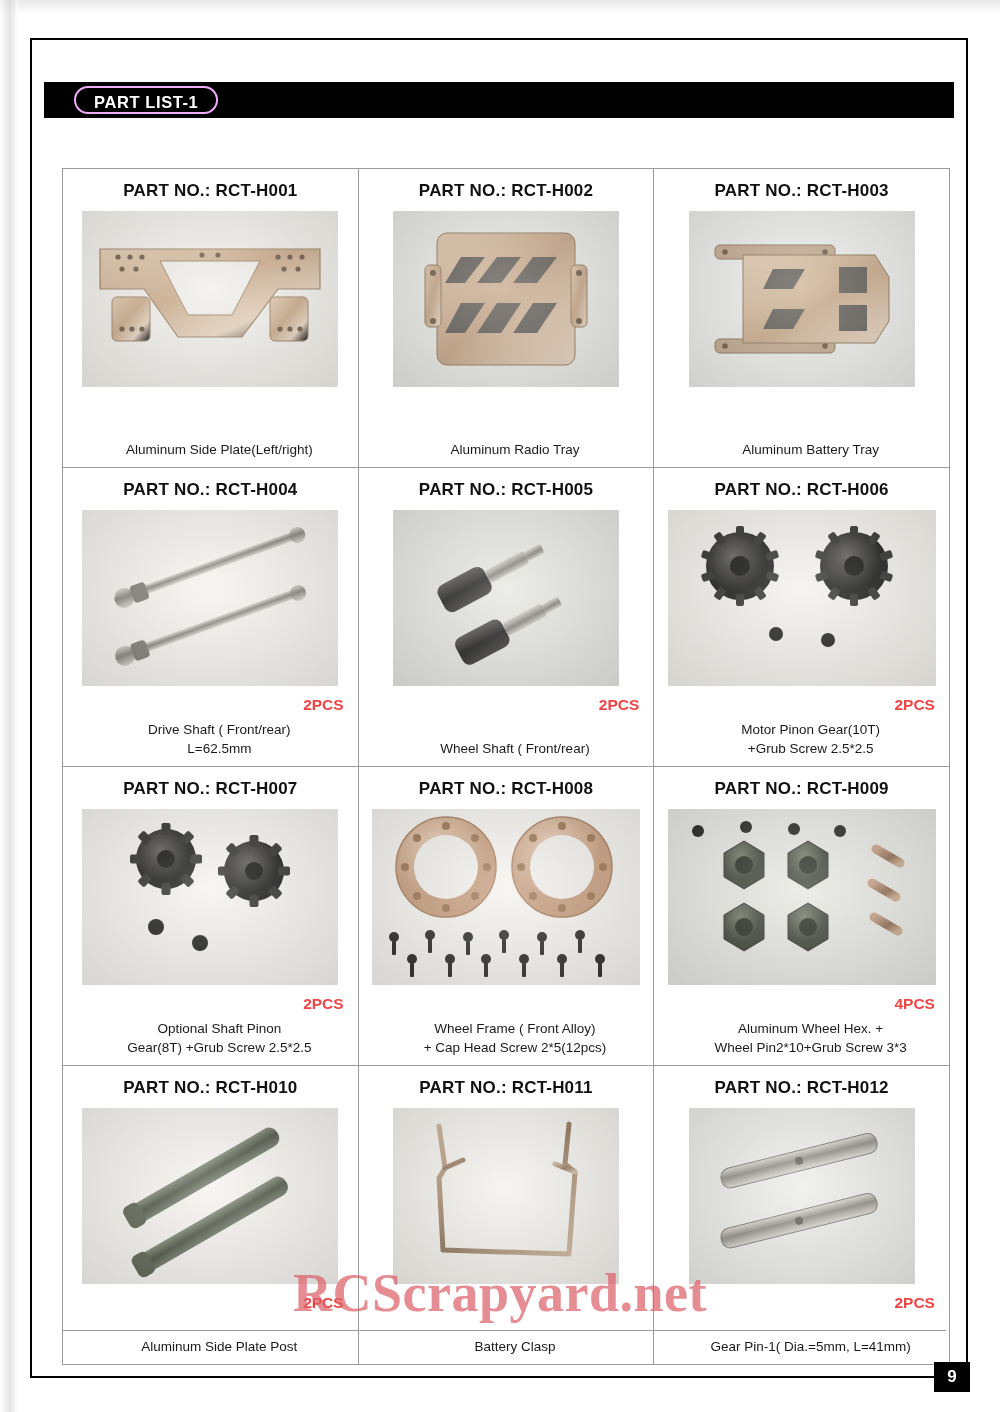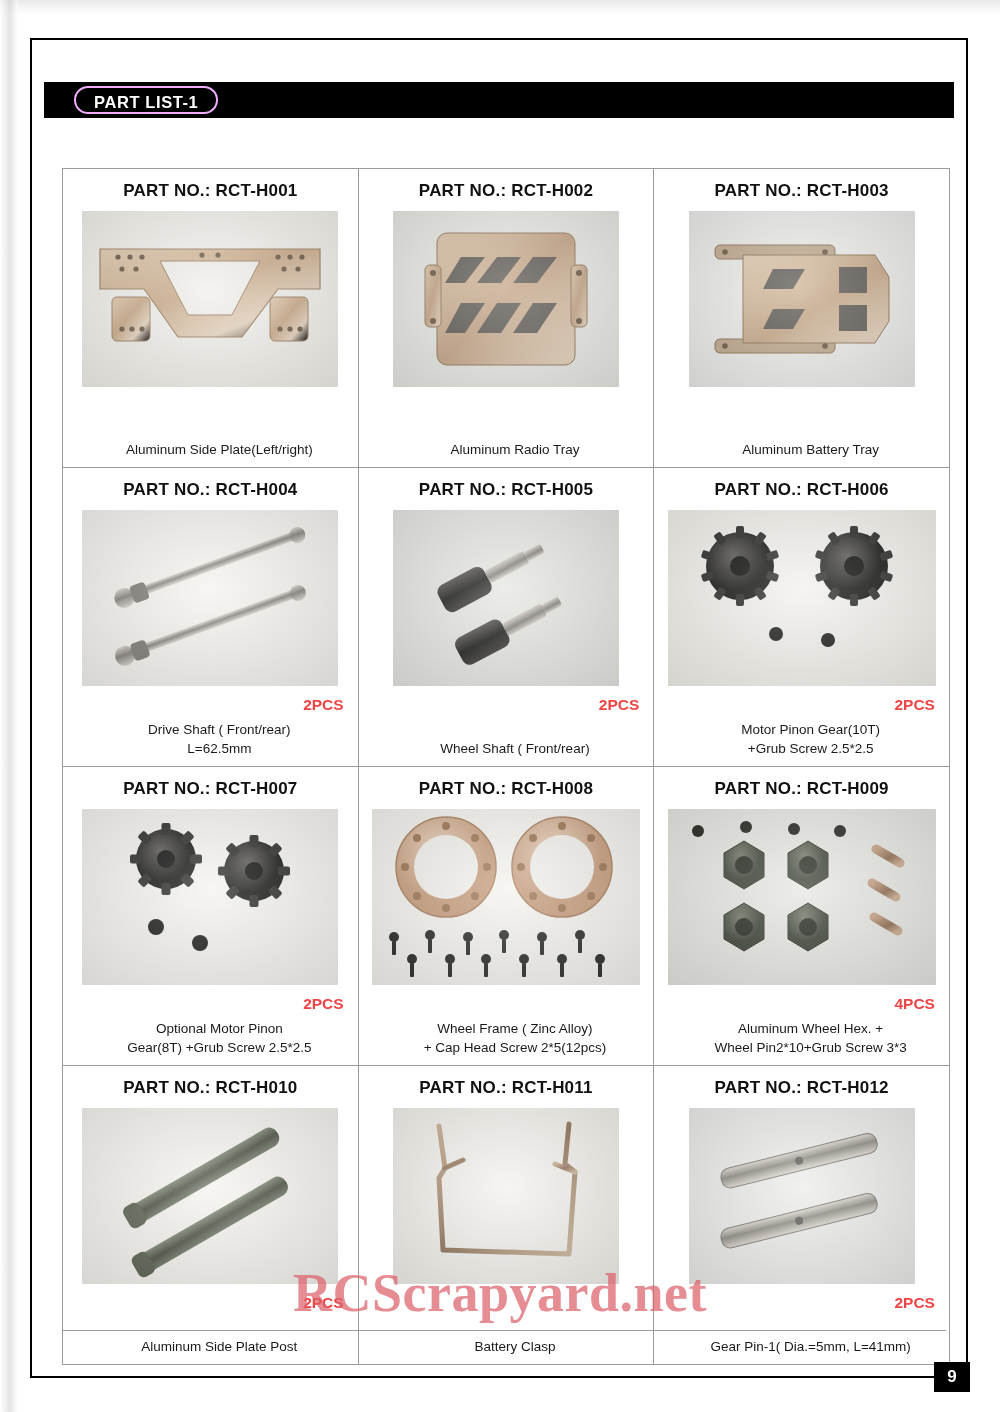--- a/index.html
+++ b/index.html
@@ -493,21 +493,21 @@
                 </g>
                 <circle r="9" fill="#0d0d0c"></circle>
               </g>
               <circle cx="74" cy="118" r="8" fill="#1c1c1b"></circle>
               <circle cx="118" cy="134" r="8" fill="#1c1c1b"></circle>
             </svg>
             <div class="vig"></div>
           </div>
           <div class="qty">2PCS</div>
           <div class="desc">
-            <span>Optional Motor Pinon</span><br>
+            <span>Optional Shaft Pinon</span><br>
             <span>Gear(8T) +Grub Screw 2.5*2.5</span>
           </div>
         </div>
       </td>
 
       <td>
         <div class="cell">
           <div class="part-no">PART NO.: RCT-H008</div>
           <div class="photo wide">
             <div class="bg-d"></div>
@@ -594,21 +594,21 @@
                 <g transform="translate(228,150)">
                       <circle r="5"></circle>
                       <rect x="-2" y="4" width="4" height="14" rx="1"></rect>
                     </g>
               </g>
             </svg>
             <div class="vig"></div>
           </div>
           <div class="qty"></div>
           <div class="desc">
-            <span>Wheel Frame ( Zinc Alloy)</span><br>
+            <span>Wheel Frame ( Front Alloy)</span><br>
             <span>+ Cap Head Screw 2*5(12pcs)</span>
           </div>
         </div>
       </td>
 
       <td>
         <div class="cell">
           <div class="part-no">PART NO.: RCT-H009</div>
           <div class="photo wide">
             <div class="bg-e"></div>

